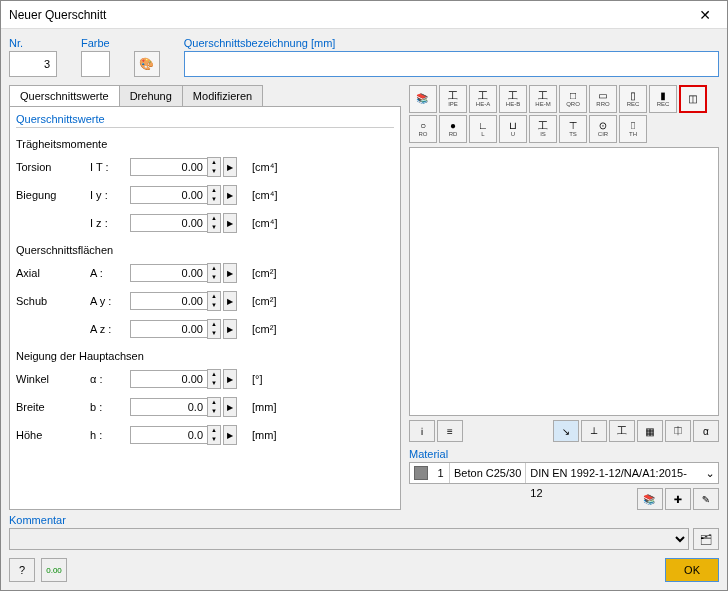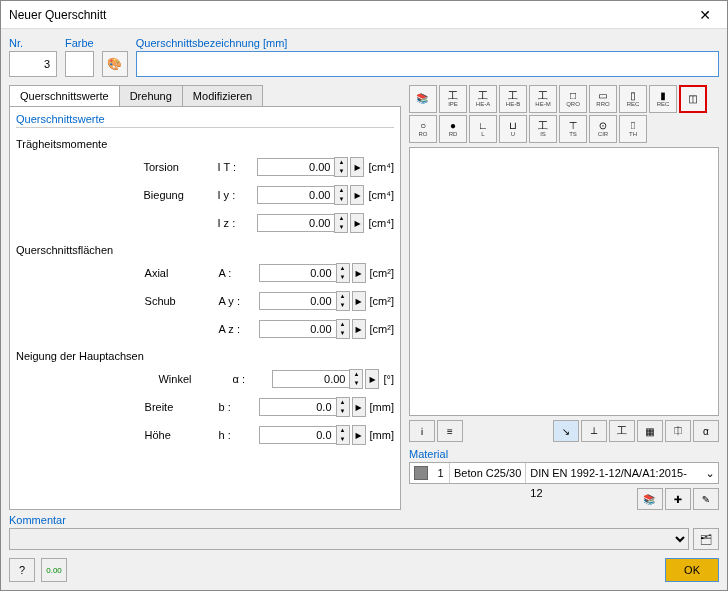--- a/index.html
+++ b/index.html
@@ -1,46 +1,46 @@
 <!DOCTYPE html>
 <html><head>
 <meta charset="utf-8">
 <style>
 * { box-sizing: border-box; margin: 0; padding: 0; }
 body { font-family: "Segoe UI", Tahoma, sans-serif; font-size: 11px; color: #000; background: #fff; }
 .dialog { width: 728px; height: 591px; border: 1px solid #888; background: #f0f0f0; position: relative; display: flex; flex-direction: column; }
 .titlebar { height: 28px; background: #fff; display: flex; align-items: center; padding: 0 8px; border-bottom: 1px solid #ddd; }
 .titlebar .title { flex: 1; font-size: 12px; }
 .titlebar .close { font-size: 14px; cursor: pointer; padding: 2px 8px; }
-.topsec { display: flex; gap: 8px; padding: 8px; }
+.topsec { display: flex; gap: 24px; padding: 8px; }
 .lbox { display: flex; flex-direction: column; }
 .lbox label { color: #0066cc; margin-bottom: 2px; }
 .lbox .content { border: 1px solid #aaa; background: #fff; height: 26px; display: flex; align-items: center; }
 .nrbox .content { width: 48px; }
 .nrbox input { width: 100%; border: none; text-align: right; padding-right: 6px; font-size: 11px; outline: none; }
 .colorbtn { width: 26px; height: 26px; border: 1px solid #aaa; background: #f5f5f5; display: flex; align-items: center; justify-content: center; cursor: pointer; margin-top: 14px; font-size: 12px; }
 .qsbbox { flex: 1; }
 .qsbbox .content { border: 1px solid #4a90d9; }
 .qsbbox input { width: 100%; border: none; padding: 0 6px; font-size: 11px; outline: none; height: 22px; }
 .main { display: flex; flex: 1; gap: 8px; padding: 0 8px; min-height: 0; }
 .left { width: 392px; display: flex; flex-direction: column; }
 .tabs { display: flex; }
 .tab { padding: 4px 10px; border: 1px solid #aaa; border-bottom: none; background: #e8e8e8; cursor: pointer; margin-right: -1px; }
 .tab.active { background: #fff; position: relative; z-index: 2; }
 .panel { flex: 1; border: 1px solid #aaa; background: #fff; padding: 6px; overflow: hidden; }
 .ghead { color: #0066cc; border-bottom: 1px solid #ccc; padding-bottom: 2px; }
 .subhead { margin-top: 10px; }
-.row { display: flex; align-items: center; margin-top: 6px; height: 22px; justify-content: flex-end; }
+.row { display: flex; align-items: center; margin-top: 6px; height: 22px; }
 .row .lbl { width: 74px; }
 .row .sym { width: 40px; }
 .row .inp { width: 78px; border: 1px solid #aaa; text-align: right; padding: 2px 4px; font-size: 11px; height: 18px; }
 .spin { width: 14px; height: 20px; border: 1px solid #aaa; display: flex; flex-direction: column; margin-left: -1px; }
 .spin span { flex: 1; text-align: center; font-size: 6px; line-height: 8px; background: #f0f0f0; }
 .pick { width: 14px; height: 20px; border: 1px solid #aaa; background: #f0f0f0; display: flex; align-items: center; justify-content: center; font-size: 8px; margin-left: 2px; cursor: pointer; }
-.unit { margin-left: 4px; }
+.unit { margin-left: 15px; }
 .right { flex: 1; display: flex; flex-direction: column; min-height: 0; }
 .profgrid { display: flex; flex-wrap: wrap; gap: 2px; }
 .profbtn { width: 28px; height: 28px; border: 1px solid #aaa; background: #f5f5f5; display: flex; flex-direction: column; align-items: center; justify-content: center; cursor: pointer; position: relative; }
 .profbtn.hl { border: 2px solid #d00; }
 .profbtn .glyph { font-size: 10px; line-height: 1; }
 .profbtn .plabel { font-size: 6px; color: #444; }
 .preview { flex: 1; border: 1px solid #aaa; background: #fff; margin-top: 4px; min-height: 0; }
 .viewbar { display: flex; gap: 2px; margin-top: 4px; justify-content: space-between; }
 .viewbar .group { display: flex; gap: 2px; }
 .vbtn { width: 26px; height: 22px; border: 1px solid #aaa; background: #f0f0f0; display: flex; align-items: center; justify-content: center; cursor: pointer; font-size: 10px; }

